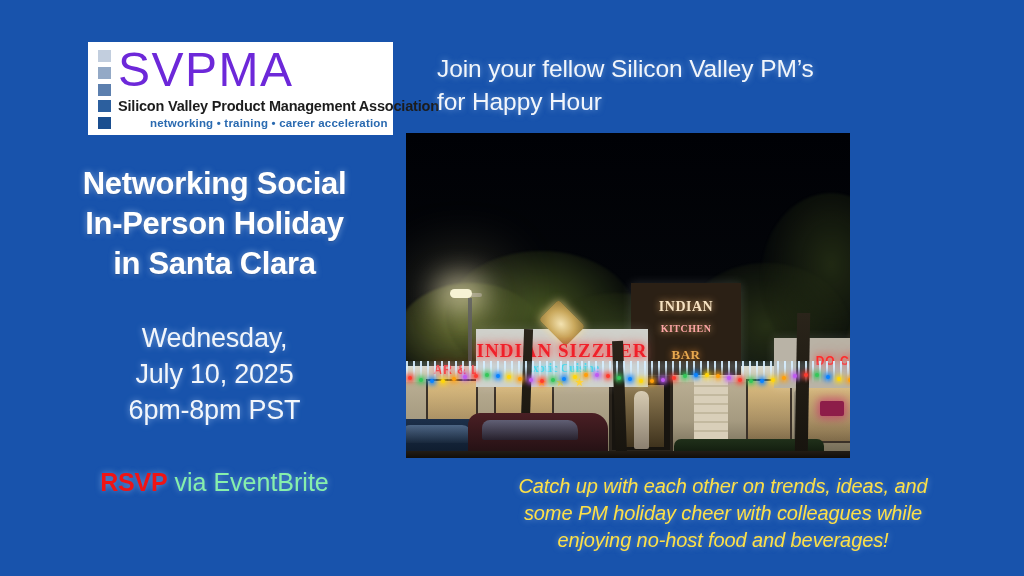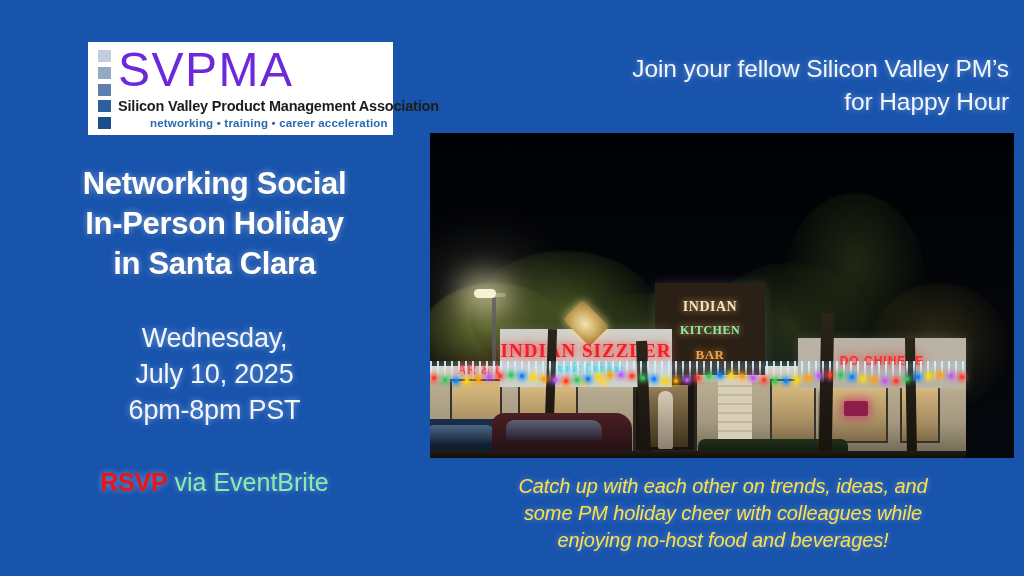--- a/index.html
+++ b/index.html
@@ -78,39 +78,39 @@
     text-align:center;
     font-size:25px; line-height:32px;
     text-shadow:0 0 6px rgba(190,220,255,.5);
   }
   .rsvp .rsvp-word { color:#ef1414; font-weight:700; letter-spacing:-0.2px; }
   .rsvp .rsvp-rest { color:#86efac; font-weight:400; }
 
   
   .join-text {
     position:absolute; left:437px; top:52px; width:572px;
-    text-align:right; color:#f2f6fb;
+    text-align:left; color:#f2f6fb;
     font-size:24.5px; line-height:33px; font-weight:400;
     letter-spacing:-0.1px;
     text-shadow:0 0 6px rgba(190,220,255,.55);
   }
   .join-text span { display:block; }
 
   .caption {
     position:absolute; left:437px; top:473px; width:572px;
     text-align:center; color:#fde047;
     font-size:20px; line-height:27px; font-weight:400; font-style:italic;
     letter-spacing:-0.1px;
     text-shadow:0 0 6px rgba(190,220,255,.5);
   }
   .caption span { display:block; }
 
   
   .photo {
-    position:absolute; left:430px; top:133px; width:584px; height:325px;
+    position:absolute; left:406px; top:133px; width:444px; height:325px;
     background:#040406; overflow:hidden;
   }
   .photo-sky {
     position:absolute; inset:0;
     background:
       radial-gradient(ellipse 200px 90px at 52% 72%, rgba(40,70,95,.40), rgba(0,0,0,0) 70%),
       linear-gradient(#000105 0%, #030509 45%, #05080c 100%);
   }
   
   .palm { position:absolute; border-radius:50%; filter:blur(1px); }
@@ -245,21 +245,21 @@
   }
 
   .sb-kitchen { left:225px; top:150px; width:110px; height:92px; background:#2b2015; }
   .kitchen-l1 {
     position:absolute; left:225px; top:166px; width:110px;
     font-size:14px; color:#f6e2c2; letter-spacing:0.5px;
     text-shadow:0 0 7px rgba(255,190,120,.85);
   }
   .kitchen-l2 {
     position:absolute; left:225px; top:190px; width:110px;
-    font-size:12px; color:#86efac; letter-spacing:0.5px;
+    font-size:10px; color:#fca5a5; letter-spacing:0.5px;
     text-shadow:0 0 7px rgba(255,190,120,.85);
   }
   .kitchen-l3 {
     position:absolute; left:225px; top:214px; width:110px;
     font-size:13px; color:#e8a84f; letter-spacing:0.5px;
     text-shadow:0 0 7px rgba(255,150,60,.85);
   }
 
   .sign-red {
     font-family:"Liberation Sans", sans-serif;

